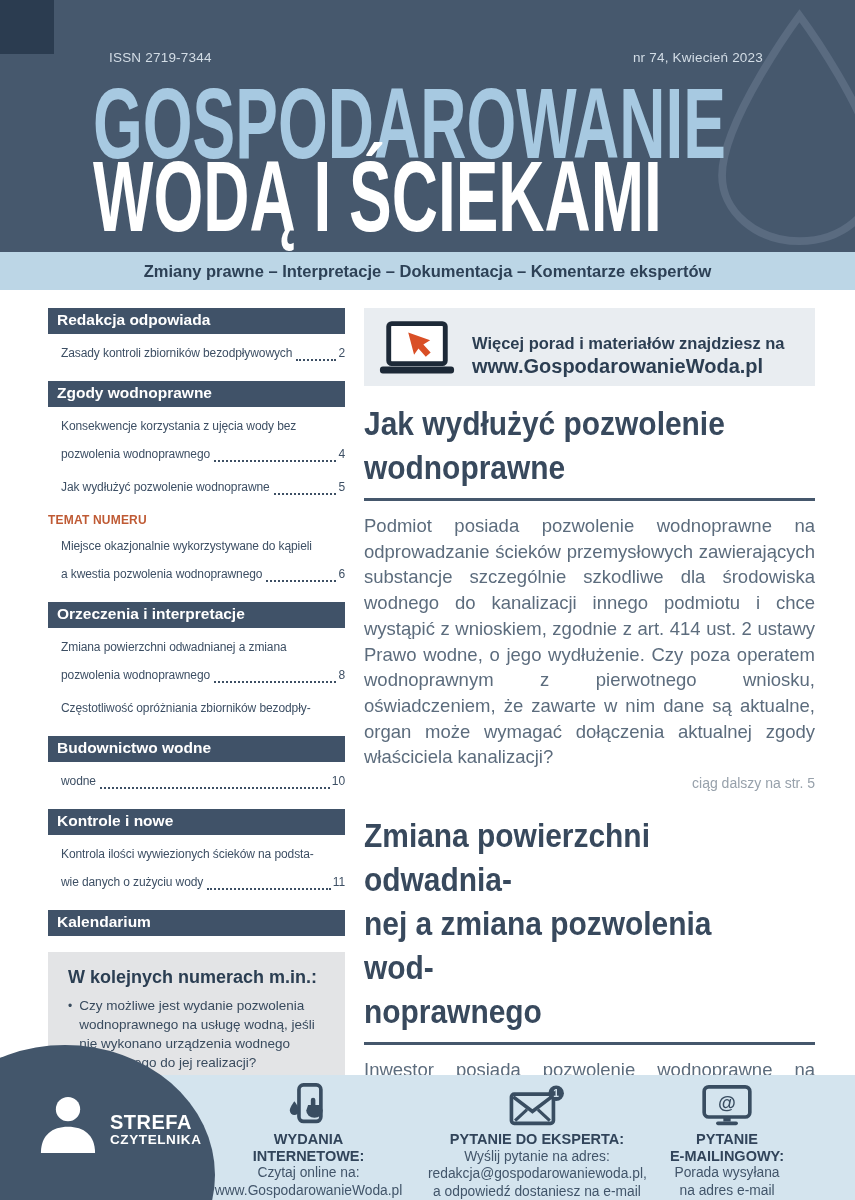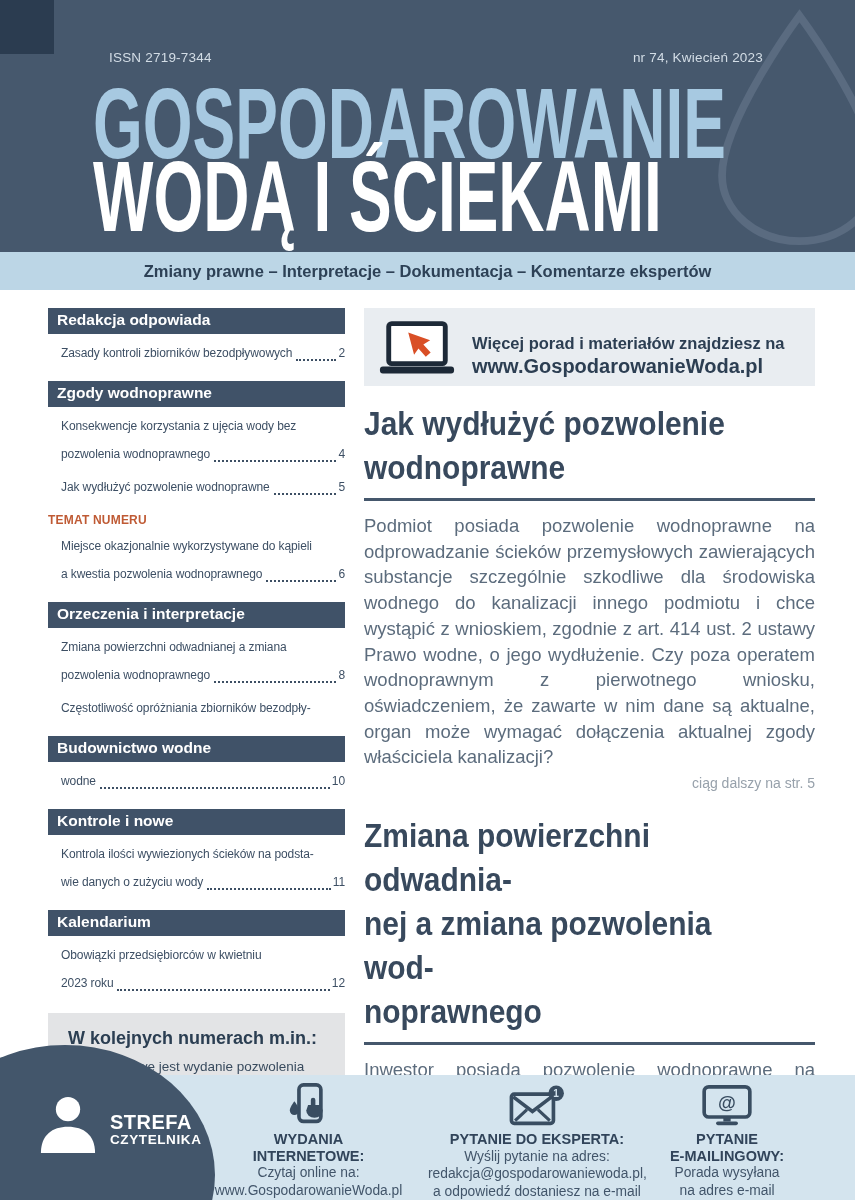--- a/index.html
+++ b/index.html
@@ -158,28 +158,20 @@
       <div class="toc-item">
         <div class="toc-line">Kontrola ilości wywiezionych ścieków na podsta-</div>
         <div class="toc-lead">
           <span>wie danych o zużyciu wody</span>
           <span class="leader"></span>
           <span class="pg">11</span>
         </div>
       </div>
 
       <div class="toc-bar">Kalendarium</div>
-      <div class="toc-item">
-        <div class="toc-line">Obowiązki przedsiębiorców w kwietniu</div>
-        <div class="toc-lead">
-          <span>2023 roku</span>
-          <span class="leader"></span>
-          <span class="pg">12</span>
-        </div>
-      </div>
 
       <div class="next-box">
         <div class="next-box-title">W kolejnych numerach m.in.:</div>
         <div class="next-bullet">
           <span class="bullet-dot">•</span>
           <span>Czy możliwe jest wydanie pozwolenia wodnoprawnego na usługę wodną, jeśli nie wykonano urządzenia wodnego niezbędnego do jej realizacji?</span>
         </div>
 
       </div>
     </aside>

